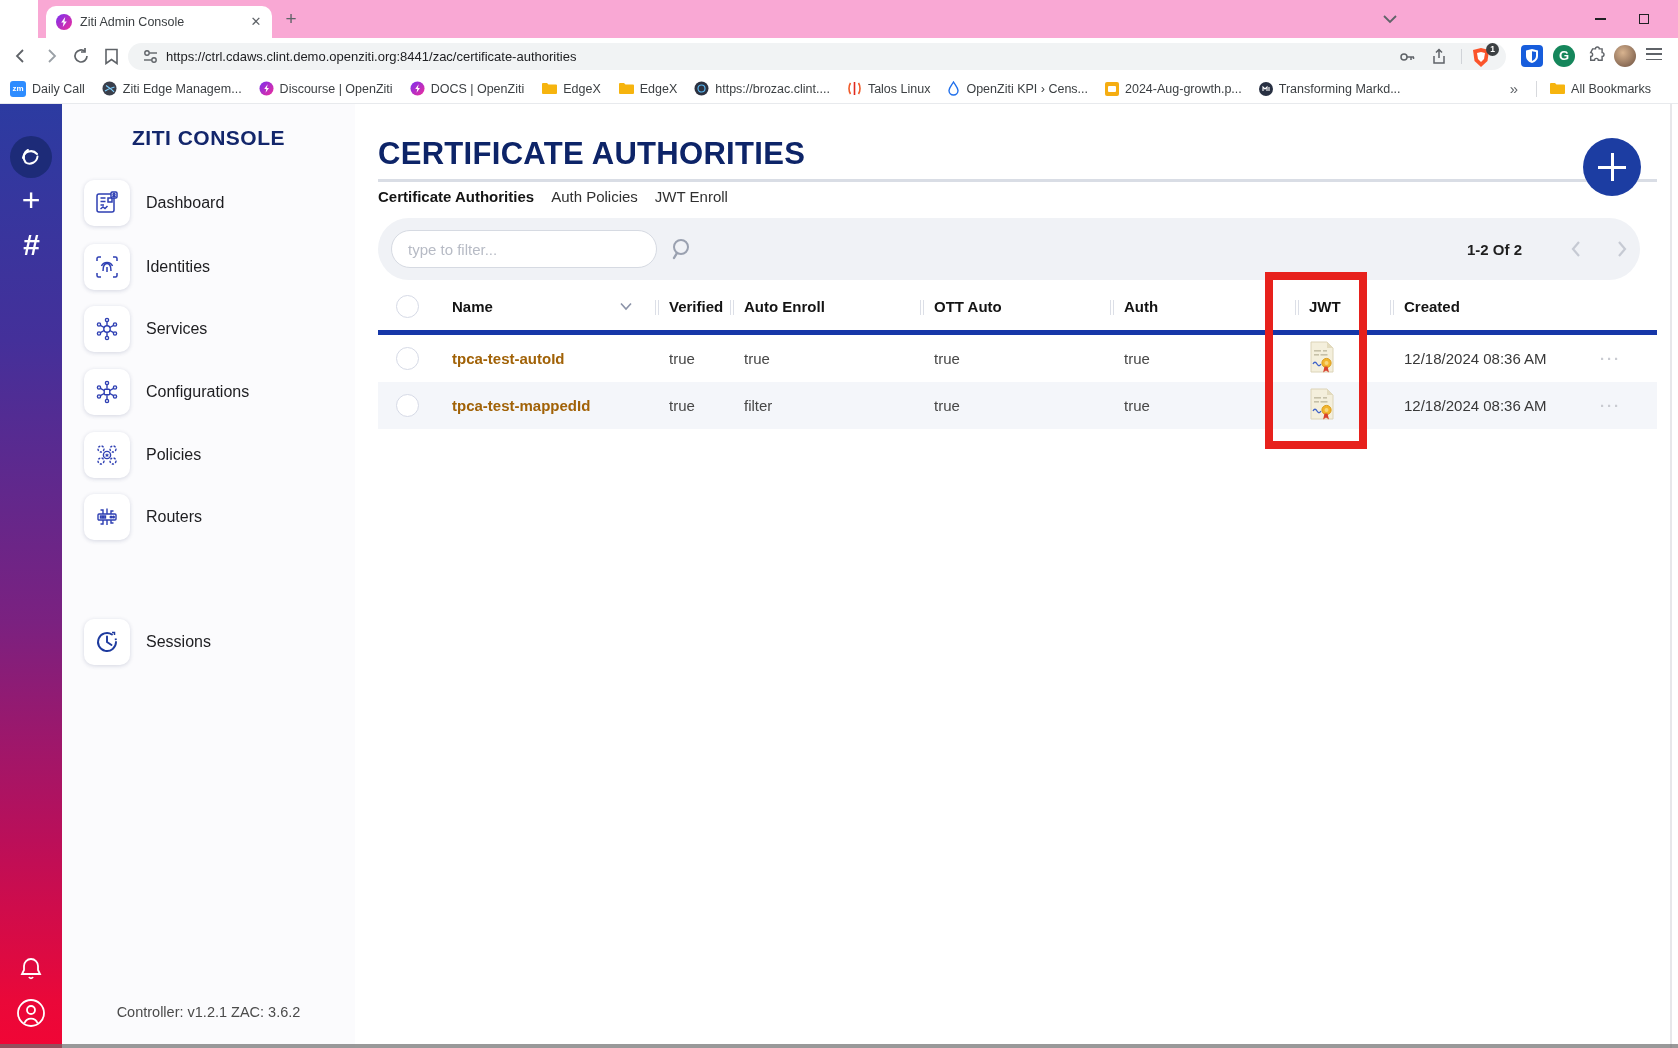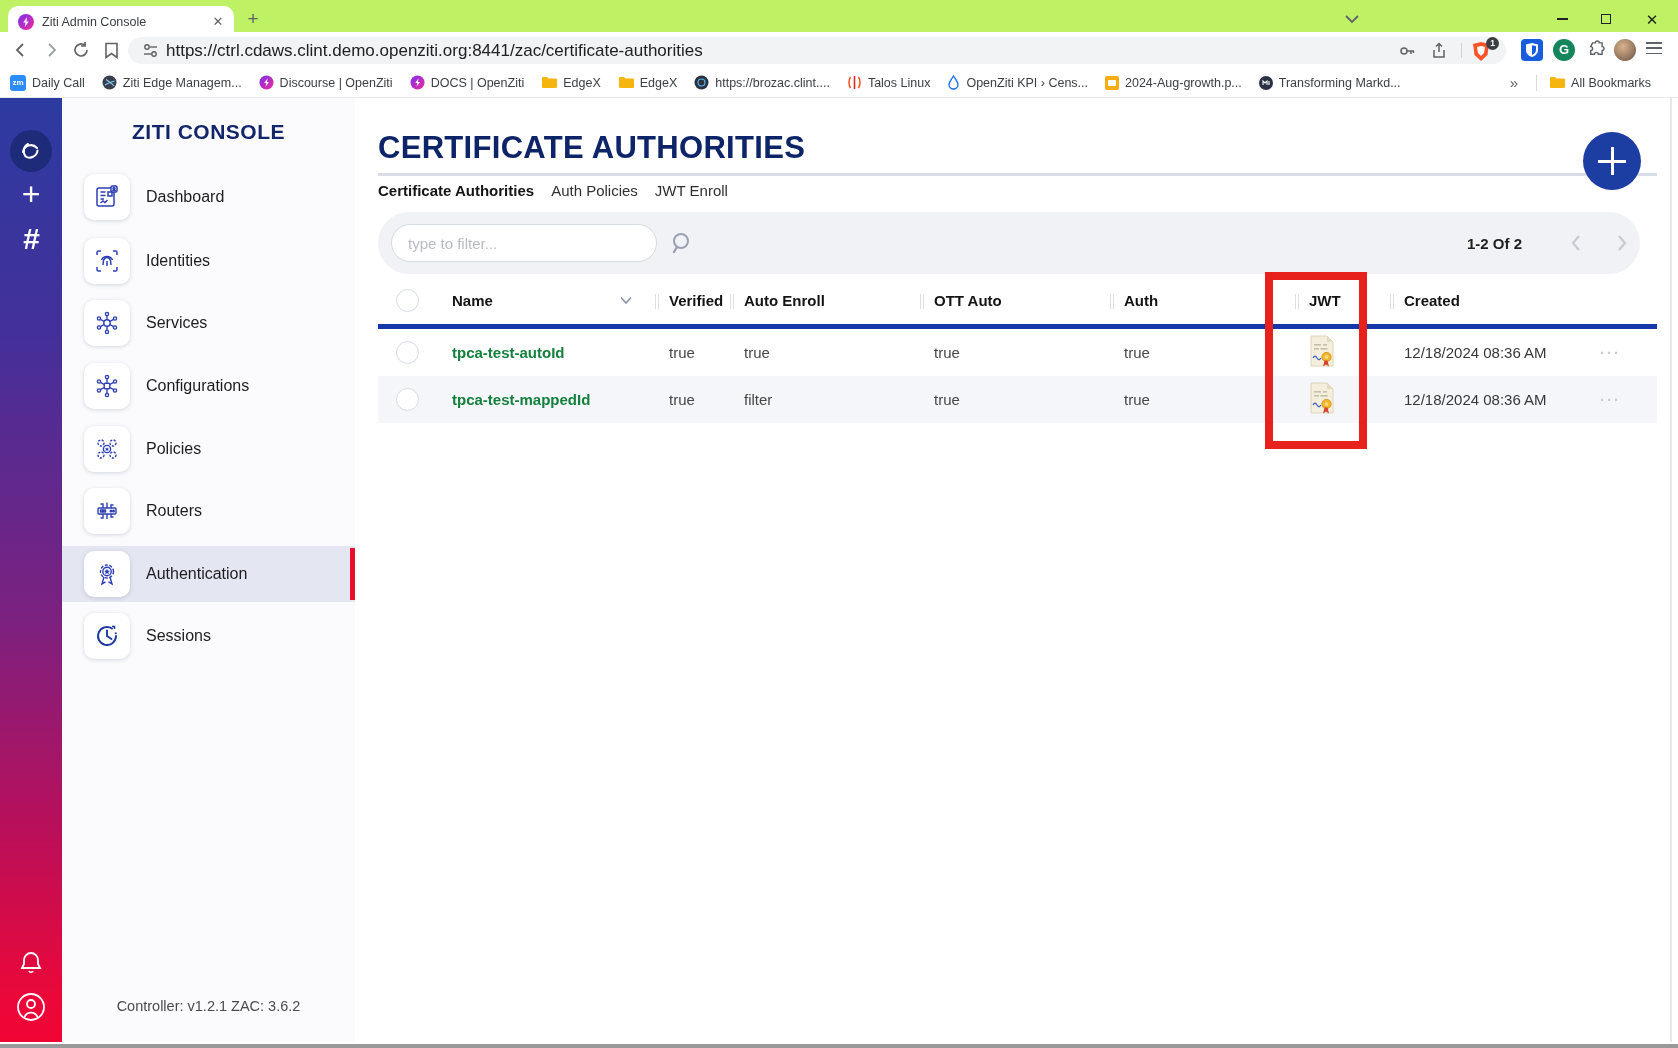--- a/index.html
+++ b/index.html
@@ -1,38 +1,38 @@
 <!DOCTYPE html>
 <html><head>
 <meta charset="utf-8">
 <style>
   * { box-sizing: border-box; margin: 0; padding: 0; }
   body { font-family: "Liberation Sans", sans-serif; background:#fff; }
   .page { position:relative; width:1678px; height:1048px; overflow:hidden; background:#fff; }
 
   
-  .tabstrip { position:relative; height:32px; background:#bef264; }
+  .tabstrip { position:relative; height:38px; background:#f9a8d4;margin-left:38px; }
   .tab { position:absolute; left:8px; top:6px; width:226px; height:32px; background:#fff;
          border-radius:10px 10px 0 0; display:flex; align-items:center; padding:0 8px 0 10px; }
   .tab-title { font-size:12.5px; color:#3c4043; flex:1; margin-left:8px; white-space:nowrap; overflow:hidden; }
   .tab-close { width:16px; height:16px; color:#5f6368; font-size:13px; line-height:16px; text-align:center; cursor:pointer; }
   .newtab { position:absolute; left:242px; top:9px; width:22px; height:22px; color:#5f6368;
             font-size:19px; line-height:20px; text-align:center; font-weight:400; }
   .tab-caret { position:absolute; left:1344px; top:13px; width:16px; height:12px; }
   .winbtn { position:absolute; top:0; width:46px; height:38px; display:flex; align-items:center; justify-content:center; }
   .win-min { left:1539px; } .win-max { left:1583px; } .win-close { left:1629px; }
   .glyph-min { width:11px; height:1.4px; background:#202124; }
   .glyph-max { width:10px; height:10px; border:1.2px solid #202124; }
   .glyph-close { font-size:15px; color:#202124; line-height:15px; }
 
   .toolbar { position:relative; height:36px; background:#fff; }
   .navbtn { position:absolute; top:7px; width:22px; height:22px; display:flex; align-items:center; justify-content:center; }
   .urlbar { position:absolute; left:128px; top:5px; width:1378px; height:27px; border-radius:14px;
             background:#f1f3f4; display:flex; align-items:center; }
-  .url-text { font-size:17px; color:#202124; margin-left:38px; white-space:nowrap; }
+  .url-text { font-size:13px; color:#202124; margin-left:38px; white-space:nowrap; }
   .url-ico { position:absolute; top:5px; }
   .url-divider { position:absolute; right:44px; top:6px; width:1px; height:15px; background:#d0d3d8; }
   .ext { position:absolute; top:7px; }
   .badge { position:absolute; top:-5px; right:-7px; width:13px; height:13px; border-radius:50%;
            background:#3c4043; color:#fff; font-size:8.5px; line-height:13px; text-align:center; font-weight:700; }
   .hamburger { display:flex; flex-direction:column; gap:3.5px; }
   .hamburger div { width:16px; height:1.8px; background:#5f6368; }
 
   .bookmarksbar { position:relative; height:30px; background:#fff; border-bottom:1px solid #e8eaed;
                   display:flex; align-items:center; padding-left:10px; }
@@ -95,21 +95,21 @@
            grid-template-columns:52px 225px 75px 190px 190px 185px 95px 200px 67px; align-items:center; }
   .thead { top:179px; }
   .blue-line { position:absolute; left:23px; top:226px; width:1279px; height:5px; background:#1637a8; }
   .row1 { top:231px; } .row2 { top:278px; background:#f4f6fa; }
   .chk { width:23px; height:23px; margin-left:18px; border:1.5px solid #d6dae6; border-radius:50%; background:#fff; cursor:pointer; }
   .hname { padding-left:22px; font-size:15px; font-weight:700; color:#141414; display:flex; align-items:center; }
   .hname .sortc { margin-left:auto; margin-right:22px; }
   .hcell { position:relative; padding-left:14px; font-size:15px; font-weight:700; color:#141414; }
   .hcell::before { content:""; position:absolute; left:0; top:2px; width:1px; height:15px; background:#dcdfe7;
                    box-shadow:3px 0 0 #dcdfe7; }
-  .cname { padding-left:22px; font-size:15px; font-weight:700; color:#15803d; }
+  .cname { padding-left:22px; font-size:15px; font-weight:700; color:#a16207; }
   .cval { padding-left:14px; font-size:15px; color:#474747; }
   .ccreated { padding-left:14px; font-size:15px; color:#383838; }
   .cjwt { padding-left:14px; }
   .cdots { padding-left:10px; font-size:15px; font-weight:700; color:#c9cbd1; letter-spacing:2px; cursor:pointer; }
 
   .redbox { position:absolute; left:1265px; top:272px; width:102px; height:177px; border:8px solid #e7211c;
             pointer-events:none; }
   .bottombar { position:absolute; left:0; bottom:0; width:100%; height:4px; background:#6e6e6e; opacity:0.7; }
 </style>
 </head>
@@ -407,32 +407,20 @@
           <rect x="4" y="10" width="18" height="6" rx="1"></rect>
               <rect x="6.5" y="12" width="2" height="2"></rect>
               <rect x="9.5" y="12" width="2" height="2"></rect>
           <circle cx="17" cy="13" r="0.8" fill="#2e3fb3"></circle>
               <circle cx="19.5" cy="13" r="0.8" fill="#2e3fb3"></circle>
           <path d="M9 10 V6 h-2.5 M13 10 V4.5 M17 10 V7 h2.5 M9 16 v4 h-2.5 M13 16 v5 M17 16 v3 h2.5"></path>
             </svg>
           </div>
         <div class="nav-label">Routers</div>
       </div>
-      <div class="nav-item sel" style="top:448px">
-        <div class="nav-card">
-            <svg width="26" height="26" viewBox="0 0 26 26" fill="none" stroke="#2e3fb3" stroke-width="1.4">
-          <circle cx="13" cy="10.5" r="6.5" stroke-dasharray="3 1.6"></circle>
-              <circle cx="13" cy="10.5" r="4.2"></circle>
-          <path d="M13 7.8 l0.9 1.8 2 0.3 -1.5 1.4 0.4 2 -1.8-1 -1.8 1 0.4-2 -1.5-1.4 2-0.3 z" fill="#2e3fb3" stroke="none"></path>
-          <path d="M10 16 l-2 7 3.5-2.2 M16 16 l2 7 -3.5-2.2"></path>
-            </svg>
-          </div>
-        <div class="nav-label">Authentication</div>
-        <div class="sel-bar"></div>
-      </div>
       <div class="nav-item" style="top:510px">
         <div class="nav-card">
             <svg width="26" height="26" viewBox="0 0 26 26" fill="none" stroke="#1d3a9e" stroke-width="1.9">
           <path d="M22 13 a9 9 0 1 1 -4-7.5" stroke-linecap="round"></path>
           <path d="M21.5 9.5 a9 9 0 0 1 0.5 3.5" stroke-dasharray="1.6 2.4"></path>
           <path d="M13 7.5 V13 l4.5 3" stroke-linecap="round"></path>
               <path d="M18 3.5 h2.5 v2.5" stroke-width="1.5"></path>
             </svg>
           </div>
         <div class="nav-label">Sessions</div>

